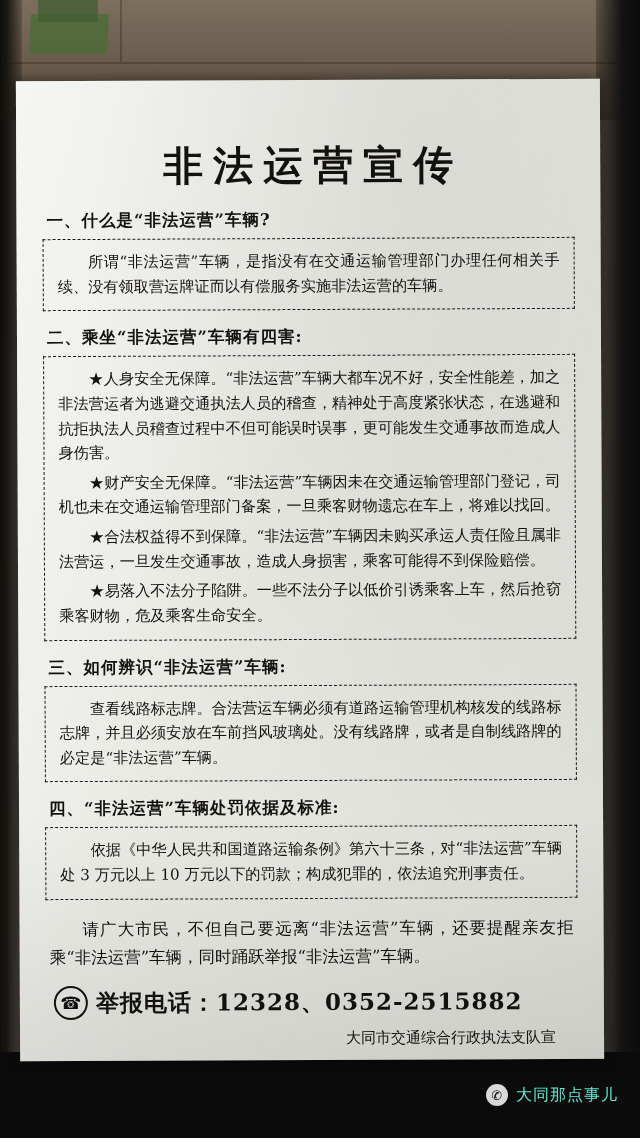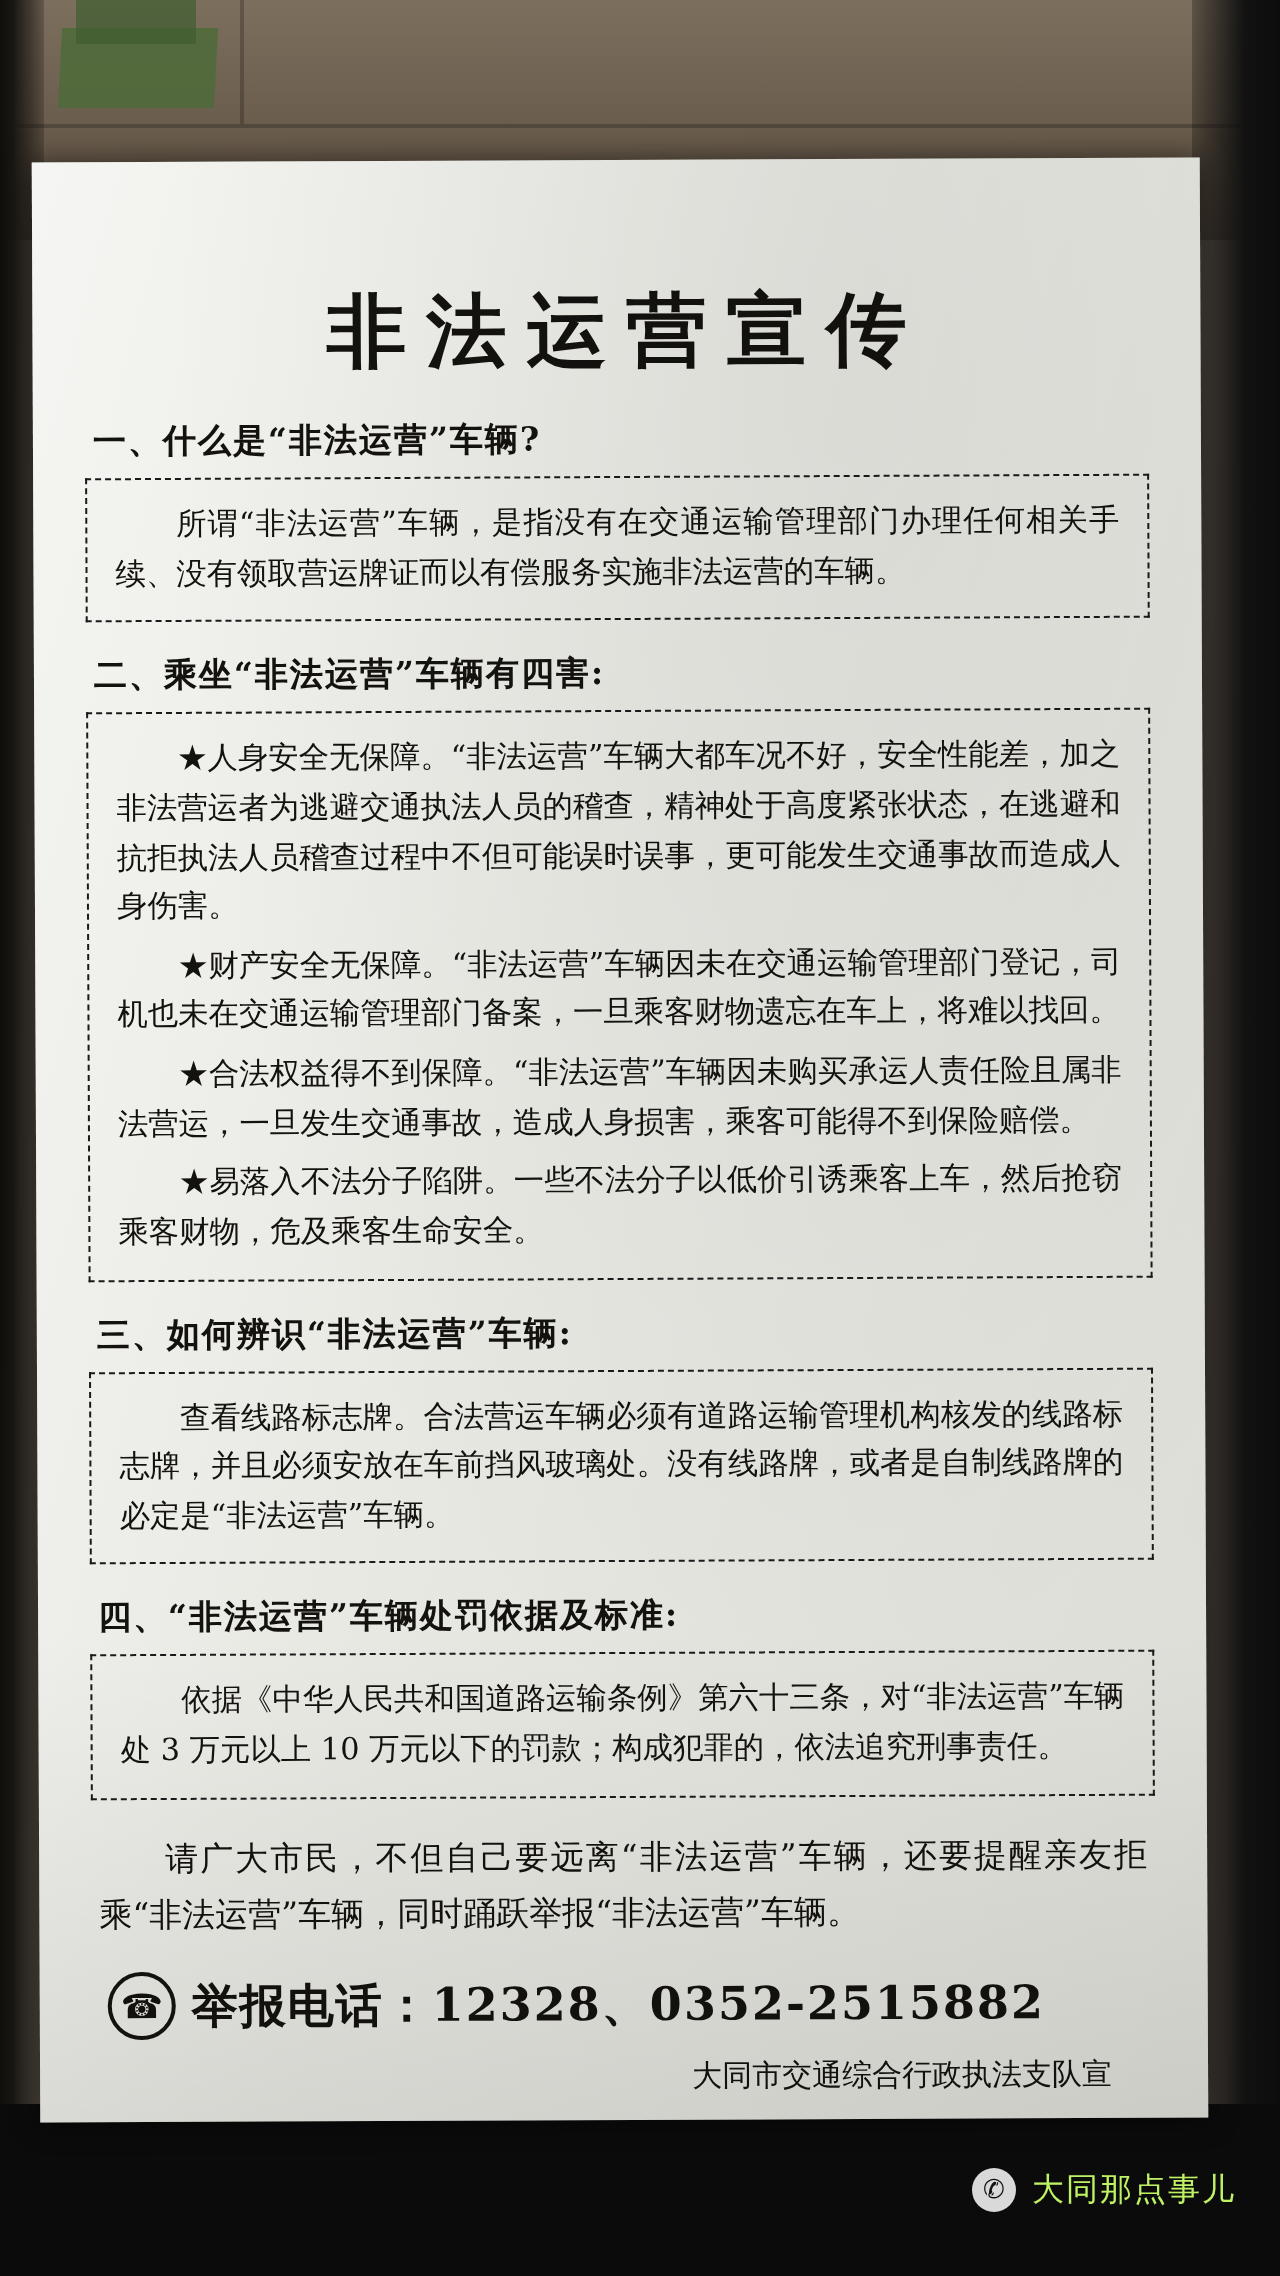--- a/index.html
+++ b/index.html
@@ -185,21 +185,21 @@
     border-radius: 50%;
     background: #d9d9d9;
     color: #111;
     font-size: 13px;
     display: flex;
     align-items: center;
     justify-content: center;
     font-family: "DejaVu Sans", sans-serif;
   }
   .wechat-text {
-    color: #bef264;
+    color: #5eead4;
     font-size: 16px;
     font-family: "DejaVu Sans", sans-serif;
     letter-spacing: 1px;
   }
 </style>
 </head>
 <body>
 
 <div id="page">
 

